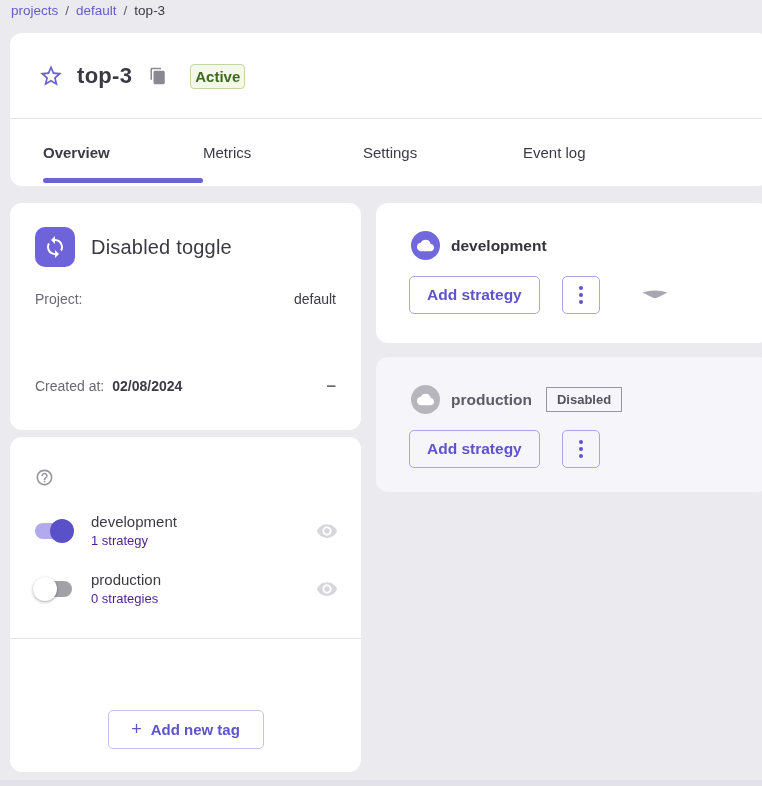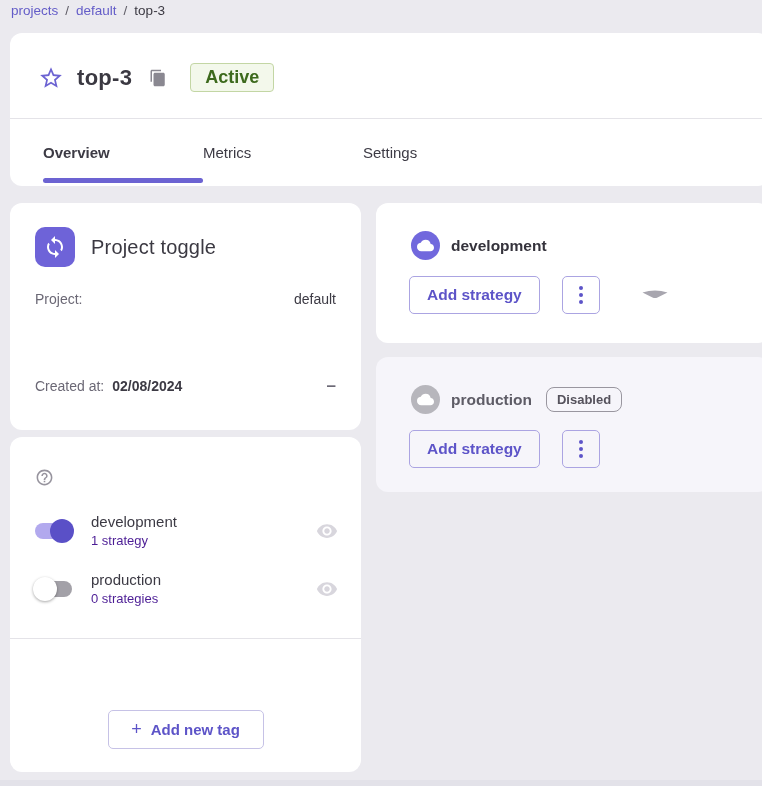--- a/index.html
+++ b/index.html
@@ -17,21 +17,21 @@
   .breadcrumb { position:absolute; left:11px; top:3px; display:flex; gap:7px; font-size:13.5px; align-items:center; }
   .breadcrumb a { color:#635cc8; text-decoration:none; cursor:pointer; }
   .breadcrumb .sep { color:#5f5d66; }
   .breadcrumb .current { color:#3b3942; }
 
   
   #header-card { left:10px; top:33px; width:760px; height:153px; }
   .title-row { position:absolute; left:28px; top:30px; display:flex; align-items:center; gap:13px; }
   .flag-title { font-size:22px; color:#3b3942; letter-spacing:.3px; }
   .copy-btn { border:none; background:none; cursor:pointer; display:flex; padding:0; margin-left:4px; }
-  .status-badge { margin-left:10px; font-size:18px; font-weight:bold; color:#3d6a1d; background:#f3f8eb; border:1px solid #c3d6a4; border-radius:4px; padding:3px 14px; }
+  .status-badge { margin-left:10px; font-size:15px; font-weight:bold; color:#3d6a1d; background:#f3f8eb; border:1px solid #c3d6a4; border-radius:4px; padding:3px 4px; }
   .header-divider { position:absolute; left:0; right:0; top:85px; height:1px; background:#e4e3e8; }
   .tabs { position:absolute; left:33px; top:86px; height:67px; display:flex; }
   .tab { width:160px; text-align:left; line-height:64px; font-size:15px; color:#3c3a44; cursor:pointer; background:none; border:none; font-family:inherit; }
   .tab.active { font-weight:bold; }
   .tab-indicator { position:absolute; left:33px; bottom:3px; width:160px; height:5px; background:#6c63d2; border-radius:3px; }
 
   
   #details-card { left:10px; top:203px; width:351px; height:227px; }
   .type-row { position:absolute; left:25px; top:24px; display:flex; align-items:center; gap:16px; }
   .type-icon { width:40px; height:40px; border-radius:10px; background:#6e63d8; display:flex; align-items:center; justify-content:center; }
@@ -73,21 +73,21 @@
 
   
   #dev-card { left:376px; top:203px; width:394px; height:140px; }
   #prod-card { left:376px; top:357px; width:394px; height:135px; background:#f6f5fa; }
   .strat-head { position:absolute; left:35px; top:28px; display:flex; align-items:center; gap:11px; }
   .cloud-circle { width:29px; height:29px; border-radius:50%; display:flex; align-items:center; justify-content:center; flex:none; }
   .cloud-purple { background:#7168dd; }
   .cloud-gray { background:#b7b6bc; }
   .strat-name { font-size:15.5px; font-weight:bold; color:#35333c; }
   .strat-name.dim { color:#5e5c66; }
-  .disabled-badge { margin-left:3px; font-size:13px; font-weight:bold; color:#55525c; border:1px solid #99969f; border-radius:8px; padding:4px 10px; background:transparent; }
+  .disabled-badge { margin-left:3px; font-size:13px; font-weight:bold; color:#55525c; border:1px solid #99969f; border-radius:0; padding:4px 10px; background:transparent; }
   .btn-row { position:absolute; left:33px; top:73px; display:flex; align-items:center; gap:22px; }
   .add-strategy-btn { height:38px; padding:0 17px; background:transparent; border:1px solid #aba4e2; border-radius:5px; color:#5d54c8; font-weight:bold; font-size:15.5px; font-family:inherit; cursor:pointer; }
   .kebab-btn { width:38px; height:38px; background:transparent; border:1px solid #aba4e2; border-radius:5px; cursor:pointer; display:flex; flex-direction:column; align-items:center; justify-content:center; gap:3px; }
   .kebab-btn i { width:4px; height:4px; border-radius:50%; background:#5d54c8; }
   .chev-wrap { margin-left:19px; display:flex; }
 
   
   .bottom-strip { position:absolute; left:0; top:780px; width:762px; height:6px; background:#e3e2e9; }
 </style>
 </head>
@@ -114,32 +114,33 @@
           <path fill="#8a8891" d="M16 1H4c-1.1 0-2 .9-2 2v14h2V3h12V1zm3 4H8c-1.1 0-2 .9-2 2v14c0 1.1.9 2 2 2h11c1.1 0 2-.9 2-2V7c0-1.1-.9-2-2-2z"></path>
         </svg>
     </button>
     <span class="status-badge">Active</span>
   </div>
   <div class="header-divider"></div>
   <div class="tabs">
     <button class="tab active">Overview</button>
     <button class="tab">Metrics</button>
     <button class="tab">Settings</button>
+    <button class="tab">Event log</button>
   </div>
   <div class="tab-indicator"></div>
 </section>
 
 <section class="card" id="details-card">
   <div class="type-row">
     <div class="type-icon">
       <svg width="24" height="24" viewBox="0 0 24 24">
           <path fill="#ffffff" d="M12 4V1L8 5l4 4V6c3.31 0 6 2.69 6 6 0 1.01-.25 1.97-.7 2.8l1.46 1.46C19.54 15.03 20 13.57 20 12c0-4.42-3.58-8-8-8zm0 14c-3.31 0-6-2.69-6-6 0-1.01.25-1.97.7-2.8L5.24 7.74C4.46 8.97 4 10.43 4 12c0 4.42 3.58 8 8 8v3l4-4-4-4v3z"></path>
         </svg>
     </div>
-    <span class="type-label">Project toggle</span>
+    <span class="type-label">Disabled toggle</span>
   </div>
   <div class="meta-row row-project">
     <span class="muted">Project:</span>
     <span class="dark">default</span>
   </div>
   <div class="meta-row row-created">
     <span class="created-pair">
       <span class="muted">Created at:</span>
       <span class="dark created-value">02/08/2024</span>
     </span>

